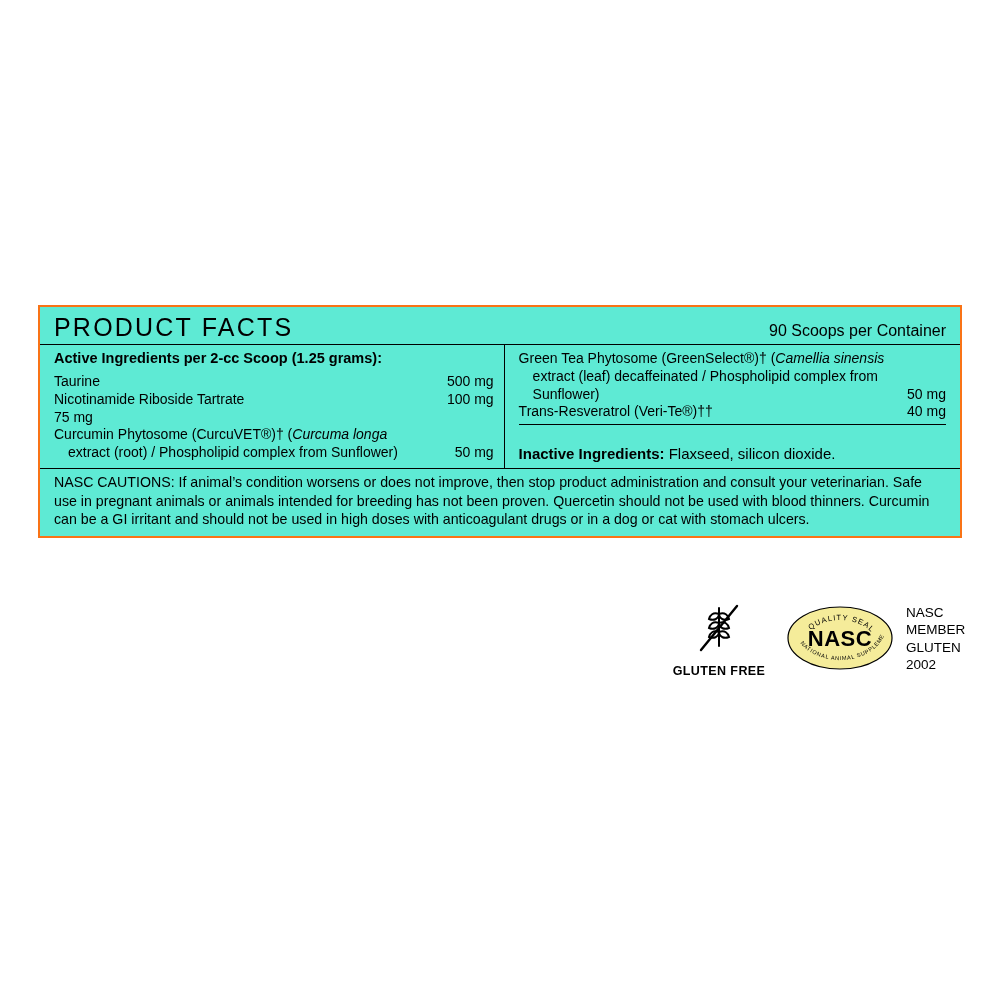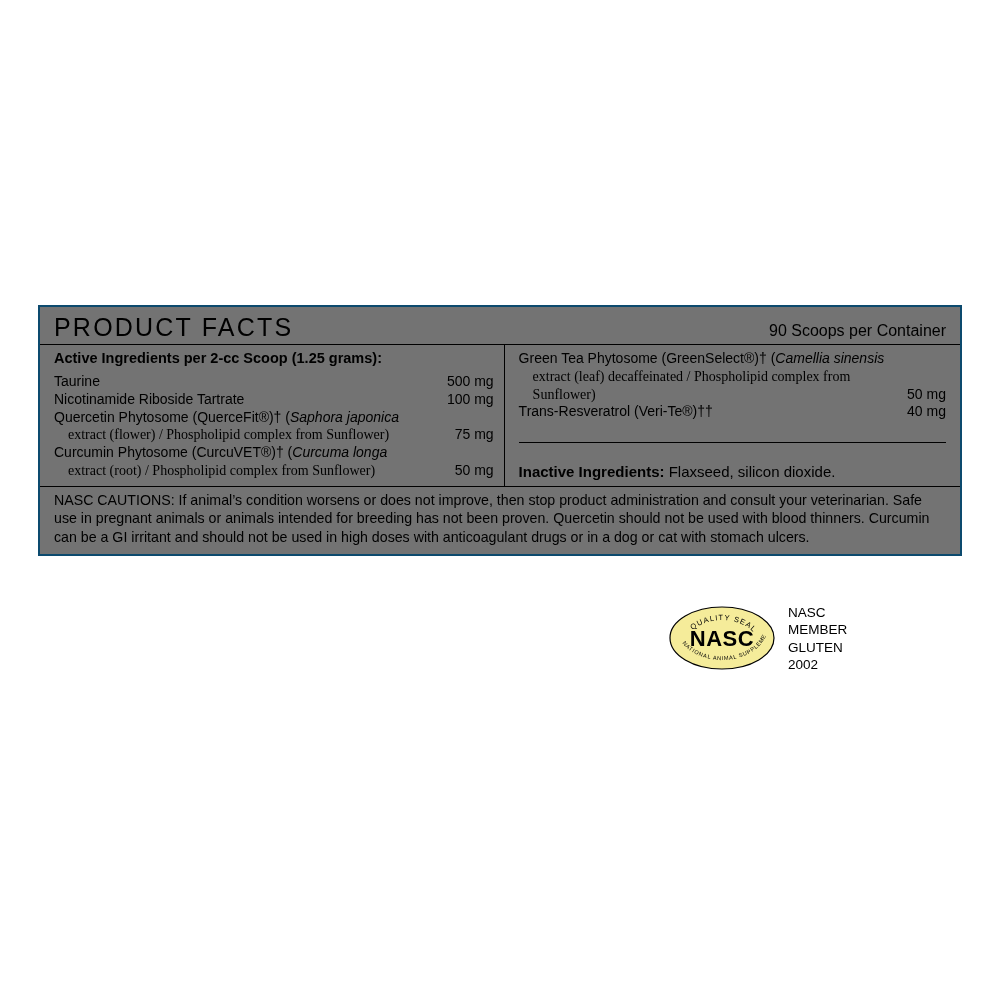--- a/index.html
+++ b/index.html
@@ -14,23 +14,23 @@
     color: #000000;
     position: relative;
     overflow: hidden;
   }
 
   .panel {
     position: absolute;
     left: 38px;
     top: 305px;
     width: 924px;
-    border: 2px solid #0c4a6e;
+    border: 2px solid #f97316;
     box-sizing: border-box;
-    background: #737373;
+    background: #5eead4;
   }
 
   
   .panel-header {
     display: flex;
     align-items: baseline;
     justify-content: space-between;
     padding: 8px 14px 4px 14px;
   }
   .panel-title {
@@ -76,21 +76,20 @@
     font-size: 14px;
     line-height: 1.27;
     margin-bottom: 0px;
   }
   .ing-name {
     padding-right: 10px;
   }
   .ing-name .ind {
     display: block;
     padding-left: 14px;
-    font-family: Liberation Serif, serif;
   }
   .ing-amt {
     white-space: nowrap;
     text-align: right;
     flex: 0 0 auto;
   }
   .ital { font-style: italic; }
 
   .inactive-wrap {
     margin-top: auto;
@@ -158,24 +157,20 @@
         <div class="ing-name"><span>Taurine</span></div>
         <div class="ing-amt">500 mg</div>
       </div>
 
       <div class="ing-row">
         <div class="ing-name"><span>Nicotinamide Riboside Tartrate</span></div>
         <div class="ing-amt">100 mg</div>
       </div>
 
       <div class="ing-row">
-        <div class="ing-name">
-          <span>Quercetin Phytosome (QuerceFit®)† (</span><span class="ital">Saphora japonica</span>
-          <span class="ind">extract (flower) / Phospholipid complex from Sunflower)</span>
-        </div>
         <div class="ing-amt">75 mg</div>
       </div>
 
       <div class="ing-row">
         <div class="ing-name">
           <span>Curcumin Phytosome (CurcuVET®)† (</span><span class="ital">Curcuma longa</span>
           <span class="ind">extract (root) / Phospholipid complex from Sunflower)</span>
         </div>
         <div class="ing-amt">50 mg</div>
       </div>
@@ -202,20 +197,35 @@
         <span>Flaxseed, silicon dioxide.</span>
       </div>
     </div>
   </div>
 
   <div class="cautions">NASC CAUTIONS: If animal’s condition worsens or does not improve, then stop product administration and consult your veterinarian. Safe use in pregnant animals or animals intended for breeding has not been proven. Quercetin should not be used with blood thinners. Curcumin can be a GI irritant and should not be used in high doses with anticoagulant drugs or in a dog or cat with stomach ulcers.</div>
 </div>
 
 <div class="badges">
 
+  <div class="gluten">
+    <svg width="56" height="56" viewBox="0 0 56 56">
+      <g stroke="#000" stroke-width="2" fill="none" stroke-linecap="round">
+        <line x1="28" y1="8" x2="28" y2="46"></line>
+        <path d="M28 14 C22 12 19 15 18 19 C23 21 27 19 28 15"></path>
+        <path d="M28 14 C34 12 37 15 38 19 C33 21 29 19 28 15"></path>
+        <path d="M28 23 C22 21 19 24 18 28 C23 30 27 28 28 24"></path>
+        <path d="M28 23 C34 21 37 24 38 28 C33 30 29 28 28 24"></path>
+        <path d="M28 32 C22 30 19 33 18 37 C23 39 27 37 28 33"></path>
+        <path d="M28 32 C34 30 37 33 38 37 C33 39 29 37 28 33"></path>
+        <line x1="10" y1="50" x2="46" y2="6" stroke-width="2.4"></line>
+      </g>
+    </svg>
+    <div class="glabel">GLUTEN FREE</div>
+  </div>
 
   <div class="nasc-seal">
     <svg width="108" height="72" viewBox="0 0 108 72">
       <ellipse cx="54" cy="36" rx="52" ry="31" fill="#f5ec9a" stroke="#000" stroke-width="1.2"></ellipse>
       <path id="arcTop" d="M 16 40 A 40 32 0 0 1 92 40" fill="none"></path>
       <path id="arcBot" d="M 10 34 A 46 34 0 0 0 98 34" fill="none"></path>
       <text font-size="7.5" font-family="'Liberation Sans',sans-serif" letter-spacing="1.1">
         <textPath href="#arcTop" startOffset="16%">QUALITY SEAL</textPath>
       </text>
       <text font-size="5.6" font-family="'Liberation Sans',sans-serif" letter-spacing="0.7">

